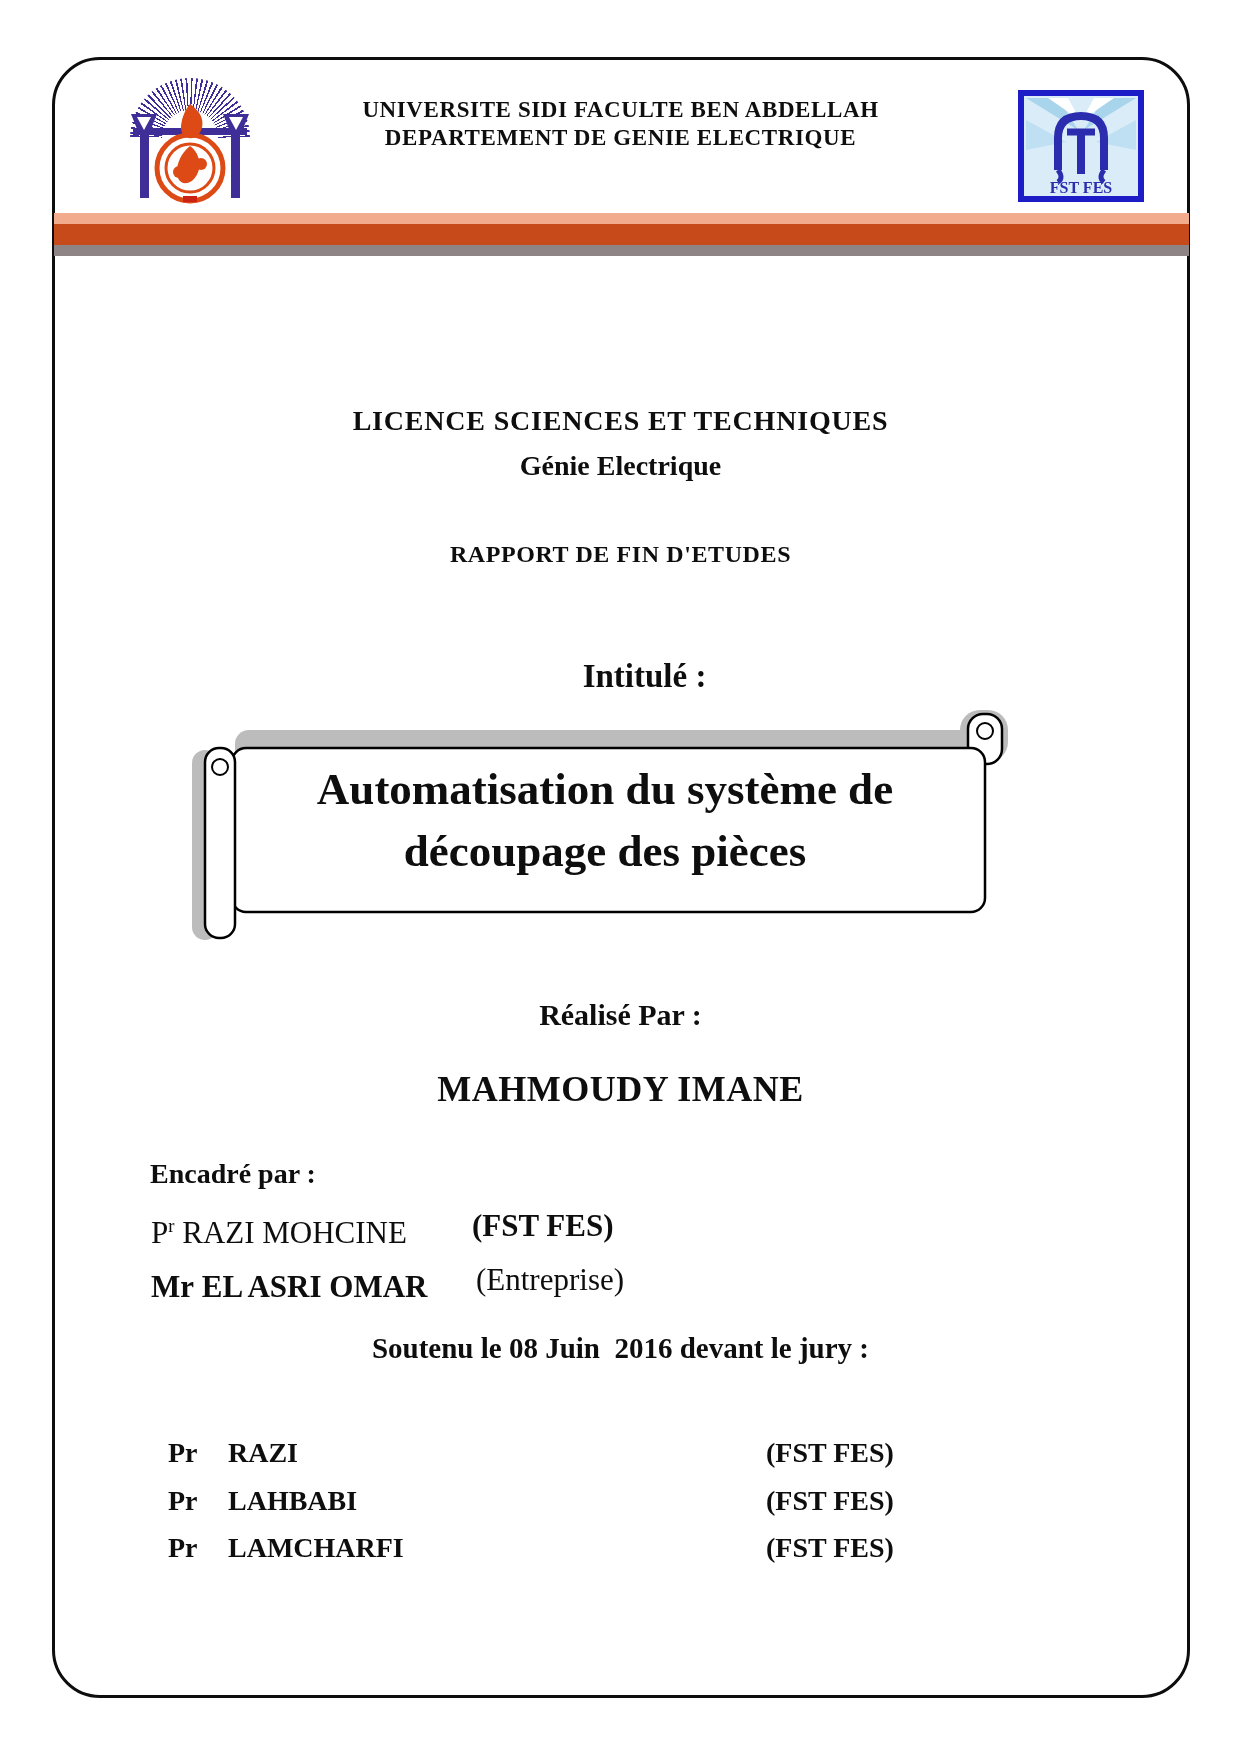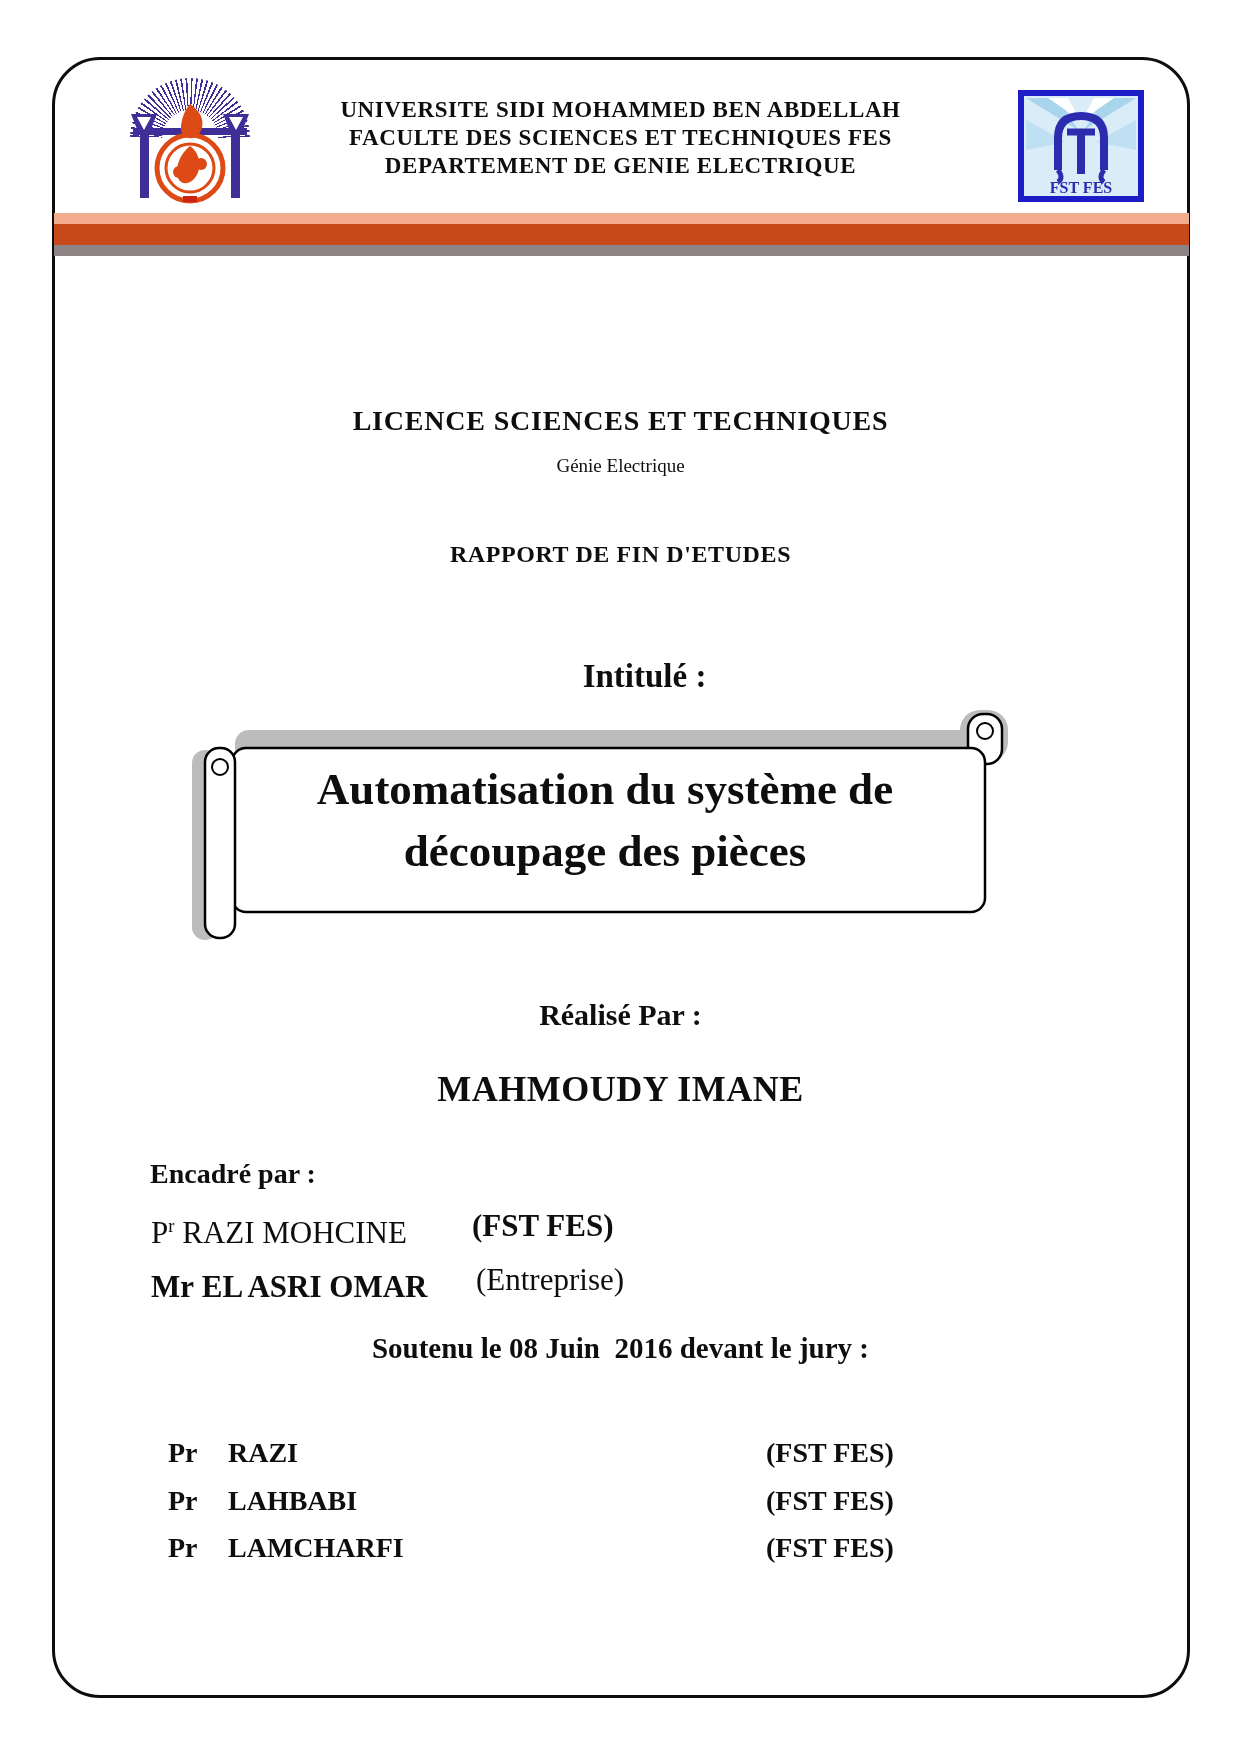--- a/index.html
+++ b/index.html
@@ -28,21 +28,21 @@
   .bar-orange{top:224px;height:21px;background:#c64a1a;}
   .bar-gray{top:245px;height:11px;background:#8e8486;}
 
   
   .sofa-name{left:1000px;top:328px;font-family:"Liberation Sans",sans-serif;font-weight:bold;
              font-size:44px;color:#1d87c8;transform:scaleX(.72);transform-origin:left top;white-space:nowrap;}
   .sofa-since{left:1070px;top:372px;width:100px;text-align:right;font-style:italic;font-weight:bold;
               font-size:17px;color:#1d87c8;}
 
   .program1{top:404px;font-size:28px;font-weight:bold;letter-spacing:.8px;line-height:34px;}
-  .program2{top:450px;font-size:19px;font-weight:normal;line-height:32px;}
+  .program2{top:450px;font-size:28px;font-weight:bold;line-height:32px;}
   .rapport{top:541px;font-size:24px;font-weight:bold;letter-spacing:.6px;}
   .intitule{top:658px;font-size:33px;font-weight:bold;margin-left:24px;}
 
   
   .banner-text{left:235px;top:752px;width:740px;height:160px;text-align:center;
                font-size:45px;font-weight:bold;line-height:62px;padding-top:6px;}
 
   .realise{top:998px;font-size:30px;font-weight:bold;}
   .author{top:1068px;font-size:36px;font-weight:bold;letter-spacing:.5px;}
   .encadre{left:150px;top:1158px;font-size:28px;font-weight:bold;}
@@ -87,22 +87,21 @@
       <circle cx="77" cy="92" r="33" fill="none" stroke="#dd4a16" stroke-width="5"></circle>
       <circle cx="77" cy="92" r="24" fill="none" stroke="#dd4a16" stroke-width="3"></circle>
       <path d="M77,70 C88,78 90,94 80,104 C70,112 62,104 64,92 C66,82 70,76 77,70 Z" fill="#dd4a16"></path>
       <circle cx="66" cy="96" r="6" fill="#dd4a16"></circle>
       <circle cx="88" cy="88" r="6" fill="#dd4a16"></circle>
       <rect x="70" y="120" width="14" height="6" fill="#cc2211"></rect>
     </svg>
   </div>
 
   <div class="abs center hdr-text">
-    <div>UNIVERSITE SIDI MOHAMMED BEN ABDELLAH</div>
-    <div>FACULTE DES SCIENCES ET TECHNIQUES FES</div>
+    <div>UNIVERSITE SIDI FACULTE BEN ABDELLAH</div>
     <div>DEPARTEMENT DE GENIE ELECTRIQUE</div>
   </div>
 
   <div class="abs" style="left:1018px;top:90px;width:126px;height:112px;">
     <svg width="126" height="112" viewBox="0 0 126 112">
       <rect x="3" y="3" width="120" height="106" fill="#d9ecf8" stroke="#1d1dc8" stroke-width="6"></rect>
 
       <polygon points="8,8 40,8 60,40" fill="#a8d4ec"></polygon>
       <polygon points="118,8 86,8 66,40" fill="#a8d4ec"></polygon>
       <polygon points="8,30 8,60 48,52" fill="#bfe0f2"></polygon>

